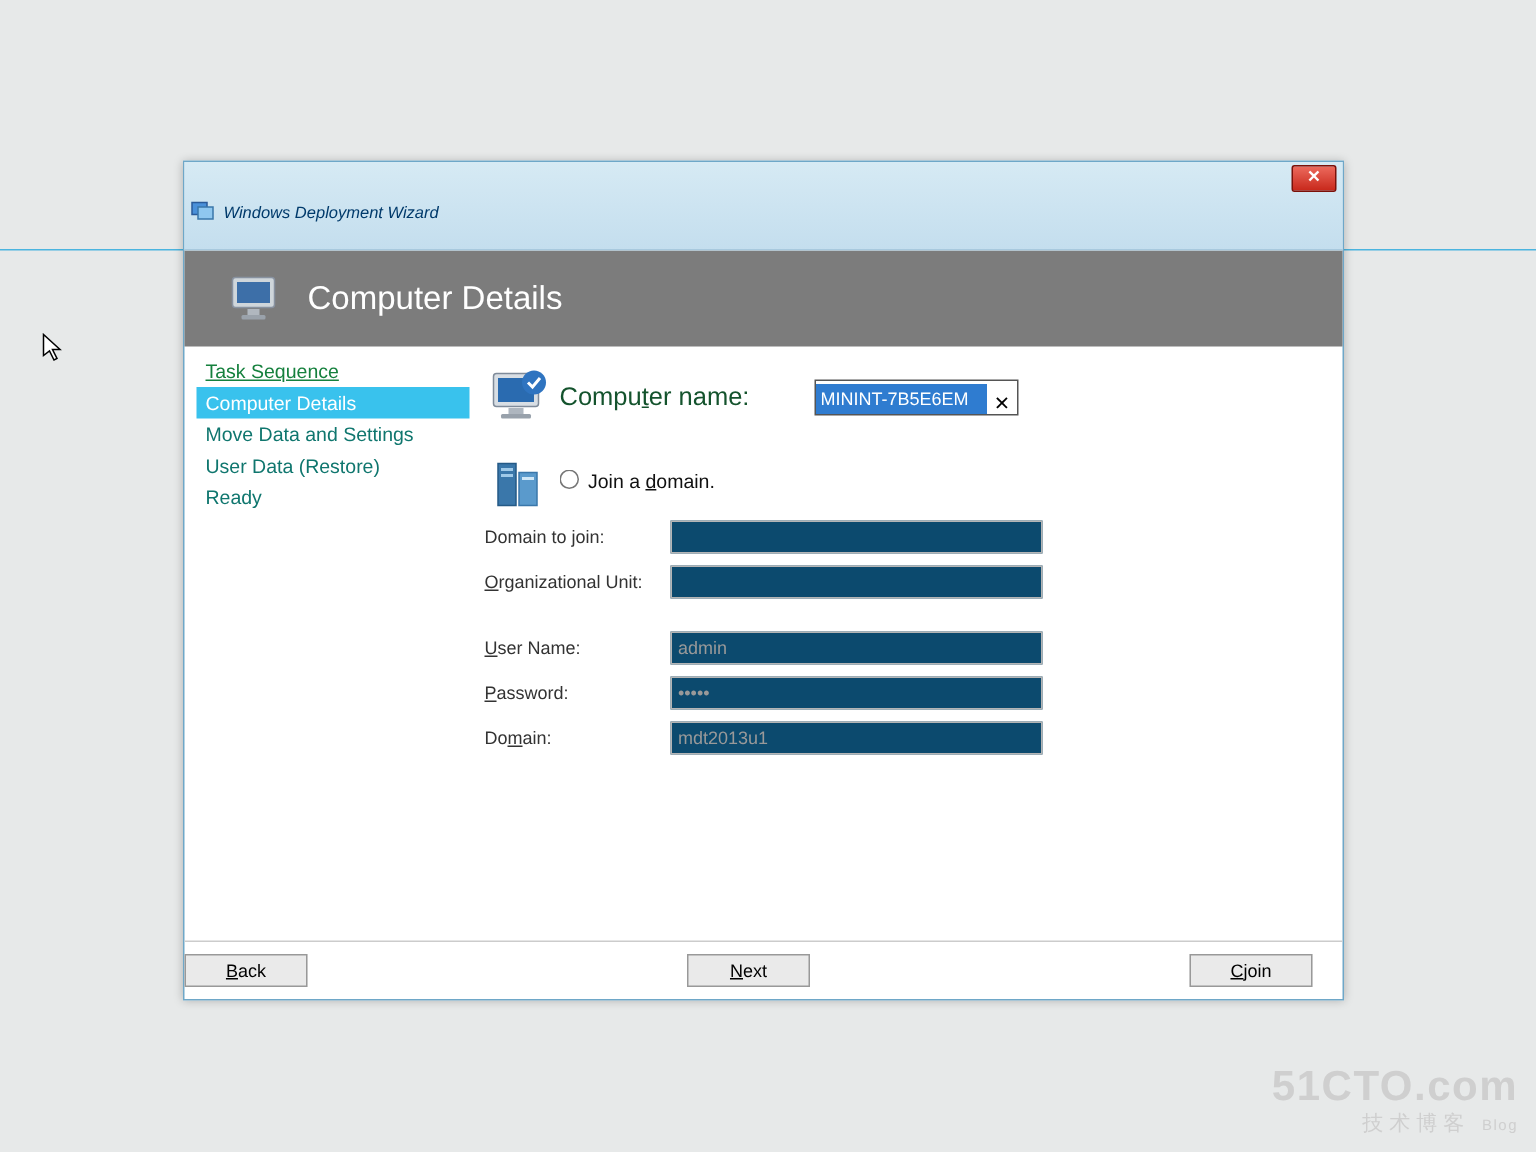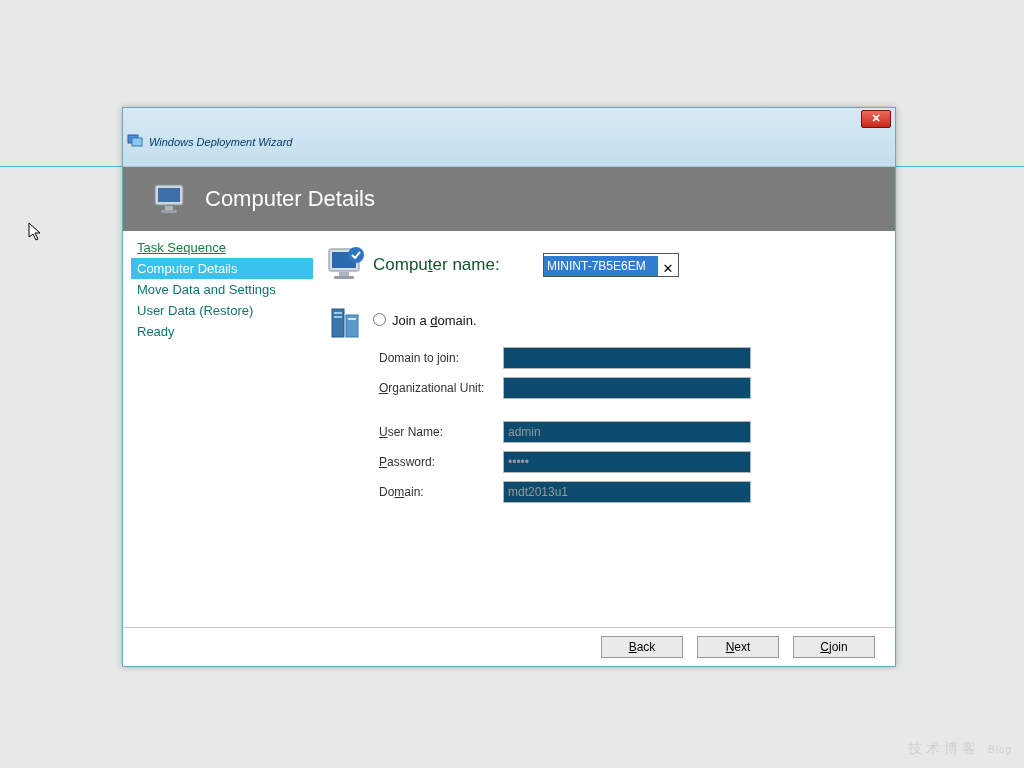--- a/index.html
+++ b/index.html
@@ -16,33 +16,33 @@
 .side{width:182px;padding:6px 0 0 8px}
 .side a{display:block;padding:3px 6px;color:#0f766e;font-size:13px;text-decoration:none}
 .side a.link{color:#15803d;text-decoration:underline}
 .side a.active{background:#39c2ed;color:#fff}
 .main{flex:1;padding:14px 26px 0 10px;position:relative}
 .row{display:flex;align-items:center;margin-bottom:4px}
 .row.top{margin-bottom:18px}
 .ico{width:50px;display:flex;justify-content:center}
 .lab{width:130px;font-size:17px;color:#14532d}
 .lab.wide{width:170px}
-.indent{margin-left:56px}
+.indent{}
 .indent .row{margin-bottom:8px}
 .indent .lab{width:124px;font-size:12px;color:#333}
 input[type=text],input[type=password]{height:20px;border:1px solid #b5b5b5;padding:0 4px;font-size:12px;background:#fff;color:#000}
 input[disabled]{background:#0c4a6e;color:#999}
 .cname-wrap{display:flex;align-items:flex-end;border:1px solid #555;background:#fff;height:22px}
 .cname-wrap input{border:none;height:20px;width:108px;background:#2f7cd0;color:#fff;padding:0 3px}
 .cname-wrap .clr{width:20px;text-align:center;font-size:13px;color:#000;cursor:pointer}
 .radio-row{display:flex;align-items:flex-start;font-size:13px;color:#111;margin-bottom:6px}
 .radio-row input{margin:0 6px 0 0}
 .sec{margin-top:4px}
 .u{text-decoration:underline}
-.footer{position:absolute;left:0;right:0;bottom:0;height:38px;border-top:1px solid #ccc;display:flex;justify-content:flex-end;align-items:center;padding-right:20px;gap:14px}
+.footer{position:absolute;left:0;right:0;bottom:0;height:38px;border-top:1px solid #ccc;display:flex;justify-content:space-between;align-items:center;padding-right:20px;gap:14px}
 .footer button{width:82px;height:22px;background:#eaeaea;border:1px solid #999;font-size:12px;cursor:pointer}
 .cursor{position:absolute;left:28px;top:222px;pointer-events:none}
 .watermark{position:absolute;right:12px;bottom:10px;text-align:right;color:#cfcfcf;font-family:Arial,sans-serif}
 .watermark .l1{font-size:28px;font-weight:900;letter-spacing:1px}
 .watermark .l2{font-size:14px;letter-spacing:4px}
 .watermark .l2 small{font-size:10px;letter-spacing:1px}
 .wg{width:290px}
 .df{width:238px}
 </style>
 </head>
@@ -146,14 +146,15 @@
     <button><span class="u">N</span><span>ext</span></button>
     <button><span class="u">C</span><span>join</span></button>
   </div>
 </div>
 
 <svg class="cursor" width="16" height="20" viewBox="0 0 16 20">
     <path d="M1 1 L1 15 L5 12 L8 18 L10 17 L7 11 L12 11 Z" fill="#fff" stroke="#000"></path>
   </svg>
 
 <div class="watermark">
+  <div class="l1">51CTO.com</div>
   <div class="l2"><span>技术博客</span> <small>Blog</small></div>
 </div>
 
 </body></html>

